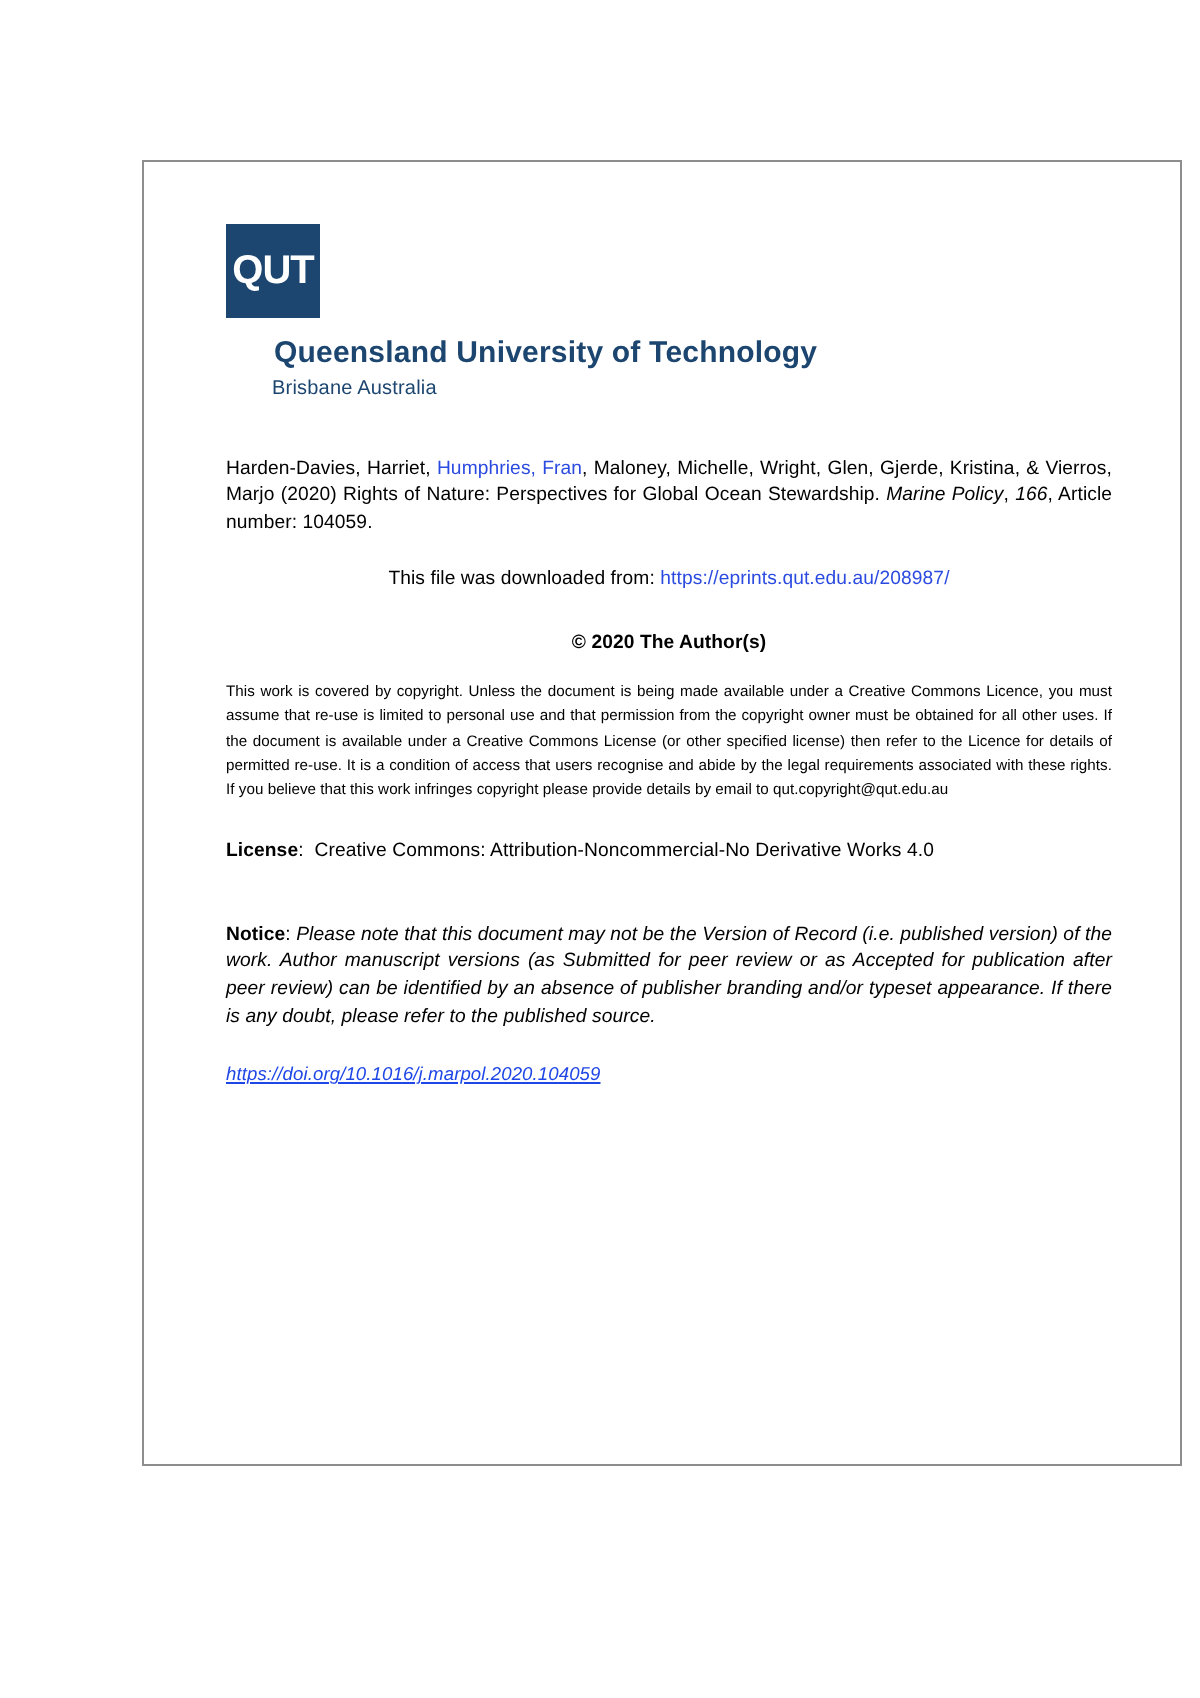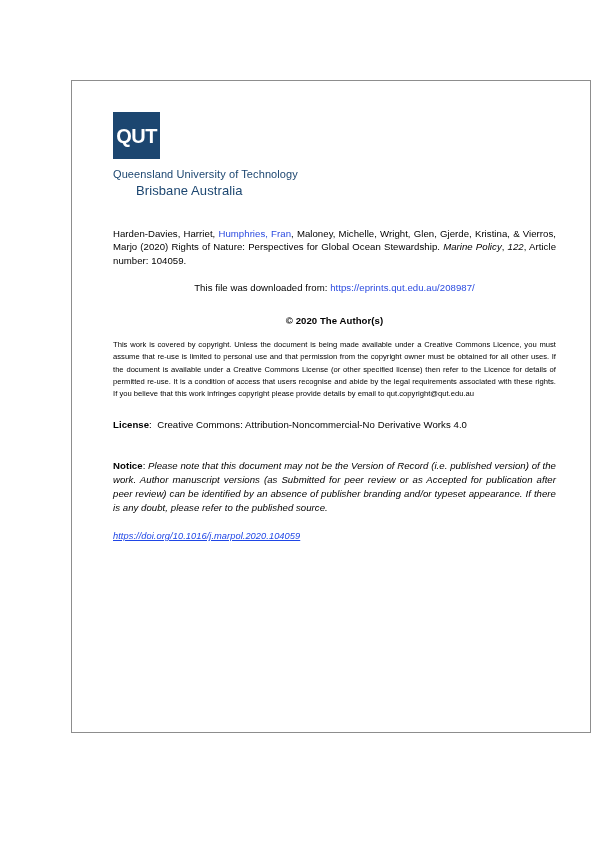--- a/index.html
+++ b/index.html
@@ -54,28 +54,29 @@
     font-family: "Liberation Sans", sans-serif;
     font-weight: bold;
     font-size: 20px;
     letter-spacing: -0.5px;
     line-height: 1;
   }
 
   .logo-name {
     margin-top: 9px;
     color: #1c4670;
-    font-weight: normal;
-    font-size: 11px;
+    font-weight: bold;
+    font-size: 15px;
     letter-spacing: 0.1px;
     line-height: 1.25;
+    margin-left: 24px;
   }
   .logo-sub {
     color: #1c4670;
-    font-size: 13px;
+    font-size: 10px;
     letter-spacing: 0.1px;
     line-height: 1.3;
     margin-top: 1px;
     padding-left: 23px;
   }
 
   
   .para {
     font-size: 9.6px;
     line-height: 1.42;
@@ -135,21 +136,21 @@
 
     <div class="logo-block">
       <div class="logo-mark">
         <div class="logo-letters">QUT</div>
       </div>
       <div class="logo-name">Queensland University of Technology</div>
       <div class="logo-sub">Brisbane Australia</div>
     </div>
 
 
-    <p class="para para-citation"><span>Harden-Davies, Harriet,</span> <span class="link">Humphries, Fran</span><span>, Maloney, Michelle, Wright, Glen, Gjerde, Kristina, &amp; Vierros, Marjo (2020) Rights of Nature: Perspectives for Global Ocean Stewardship.</span> <span class="ital">Marine Policy</span><span>,</span> <span class="ital">122</span><span>, Article number: 104059.</span></p>
+    <p class="para para-citation"><span>Harden-Davies, Harriet,</span> <span class="link">Humphries, Fran</span><span>, Maloney, Michelle, Wright, Glen, Gjerde, Kristina, &amp; Vierros, Marjo (2020) Rights of Nature: Perspectives for Global Ocean Stewardship.</span> <span class="ital">Marine Policy</span><span>,</span> <span class="ital">166</span><span>, Article number: 104059.</span></p>
 
     <p class="para last-left"><span>This file was downloaded from:</span> <span class="link">https://eprints.qut.edu.au/208987/</span></p>
 
     <div class="spacer-sm"></div>
 
     <p class="heading-copy">© 2020 The Author(s)</p>
 
     <p class="legal">This work is covered by copyright. Unless the document is being made available under a Creative Commons Licence, you must assume that re-use is limited to personal use and that permission from the copyright owner must be obtained for all other uses. If the document is available under a Creative Commons License (or other specified license) then refer to the Licence for details of permitted re-use. It is a condition of access that users recognise and abide by the legal requirements associated with these rights. If you believe that this work infringes copyright please provide details by email to qut.copyright@qut.edu.au</p>
 
     <p class="section"><span class="bold">License</span><span>:</span>&nbsp; <span>Creative Commons: Attribution-Noncommercial-No Derivative Works 4.0</span></p>

